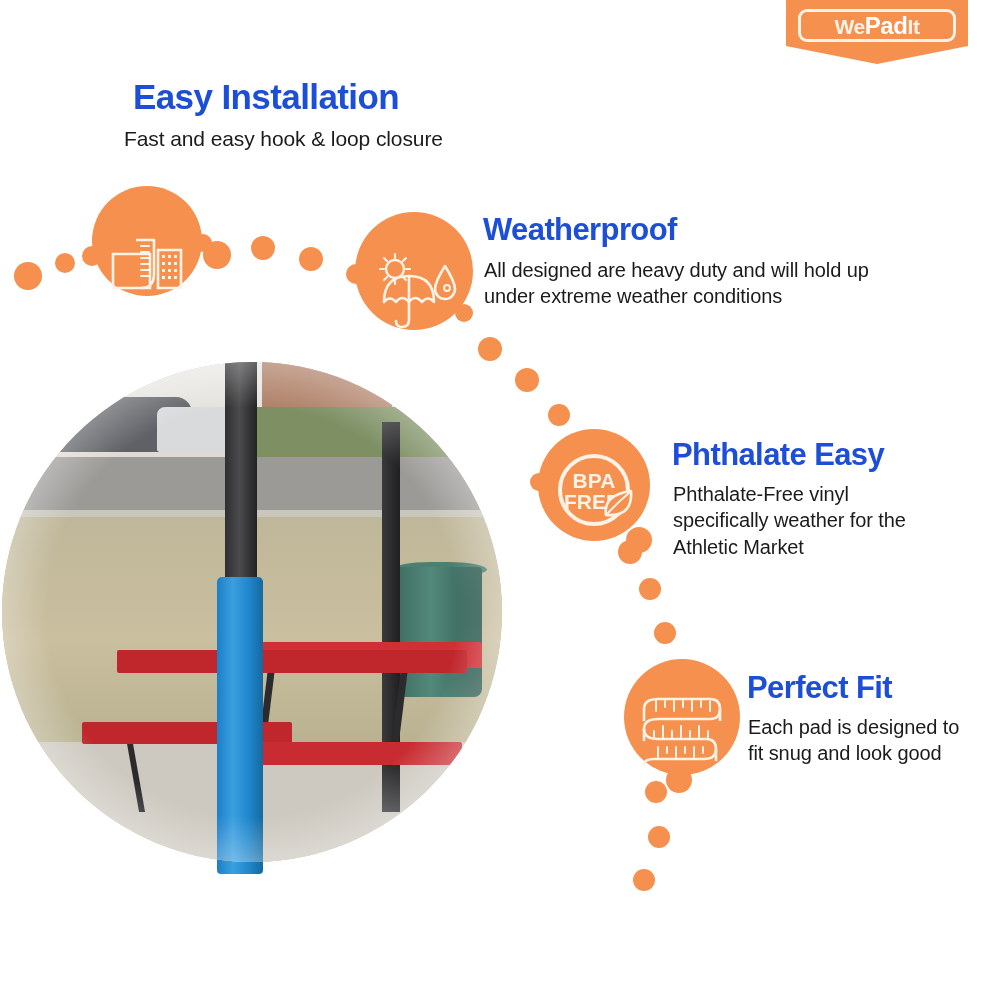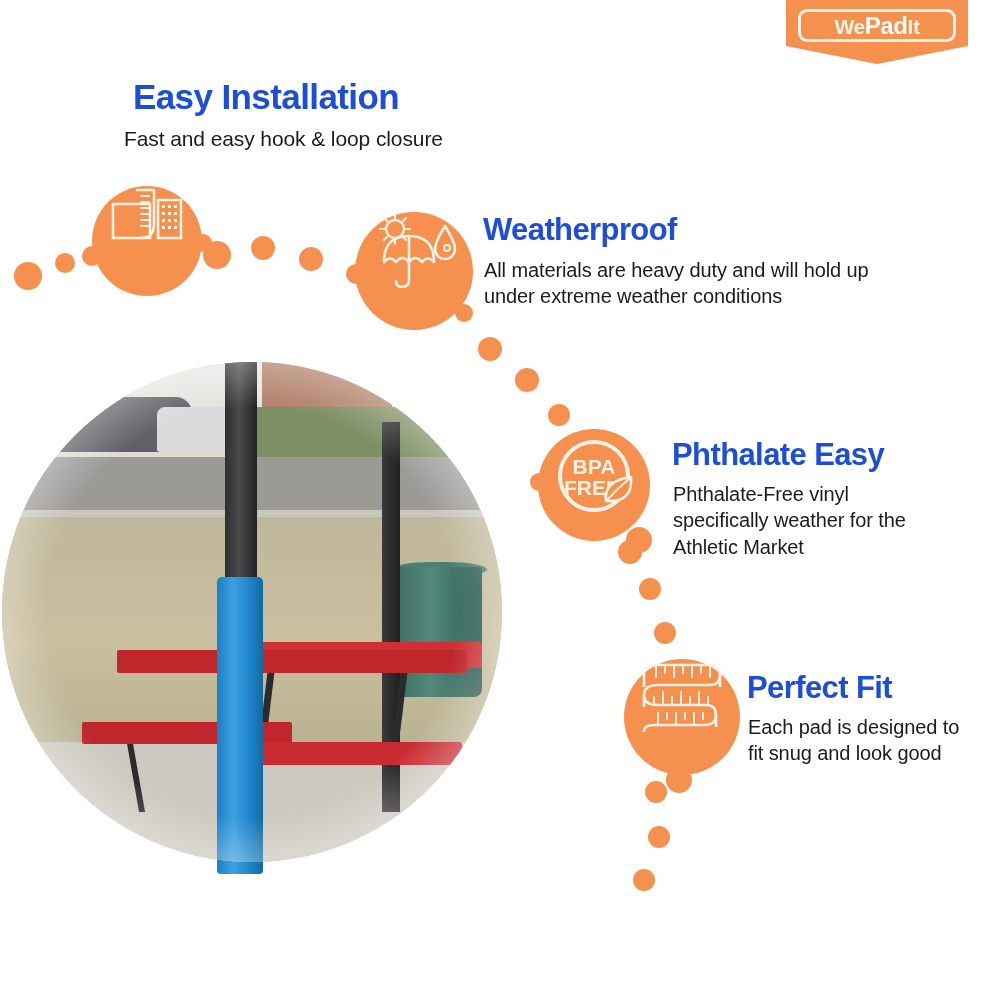--- a/index.html
+++ b/index.html
@@ -65,21 +65,21 @@
   #b3 { position: absolute; left: 673px; top: 481px; font-size: 20px; width: 270px; }
 
   #t4 { position: absolute; left: 747px; top: 672px; font-size: 31px; }
   #b4 { position: absolute; left: 748px; top: 714px; font-size: 20px; width: 228px; }
 
   
   .icon-circle {
     position: absolute;
     border-radius: 50%;
     background: #F5904E;
-    display: flex; align-items: flex-start; justify-content: center;
+    display: flex; align-items: flex-end; justify-content: center;
   }
   #icon-velcro   { left: 92px;  top: 186px; width: 110px; height: 110px; }
   #icon-weather  { left: 355px; top: 212px; width: 118px; height: 118px; }
   #icon-bpa      { left: 538px; top: 429px; width: 112px; height: 112px; }
   #icon-fit      { left: 624px; top: 659px; width: 116px; height: 116px; }
 
   
   .nub {
     position: absolute;
     border-radius: 50%;
@@ -282,21 +282,21 @@
           <rect x="58" y="33" width="3" height="3"></rect>
           <rect x="64" y="33" width="3" height="3"></rect>
         <rect x="52" y="40" width="3" height="3"></rect>
           <rect x="58" y="40" width="3" height="3"></rect>
           <rect x="64" y="40" width="3" height="3"></rect>
       </g>
     </svg>
   </div>
 
   <div class="feat-title" id="t2">Weatherproof</div>
-  <div class="feat-body" id="b2">All materials are heavy duty and will hold up under extreme weather conditions</div>
+  <div class="feat-body" id="b2">All designed are heavy duty and will hold up under extreme weather conditions</div>
 
   <div class="icon-circle" id="icon-weather">
     <div class="nub" style="left:-9px; top:52px; width:20px; height:20px;"></div>
     <div class="nub" style="left:100px; top:92px; width:18px; height:18px;"></div>
     <svg width="86" height="78" viewBox="0 0 86 78" fill="none">
       <circle cx="24" cy="17" r="9" stroke="#FDF2E6" stroke-width="2.4" fill="none"></circle>
       <g stroke="#FDF2E6" stroke-width="2.2" stroke-linecap="round">
         <line x1="24" y1="2" x2="24" y2="6"></line>
         <line x1="24" y1="28" x2="24" y2="32"></line>
         <line x1="9" y1="17" x2="13" y2="17"></line>

